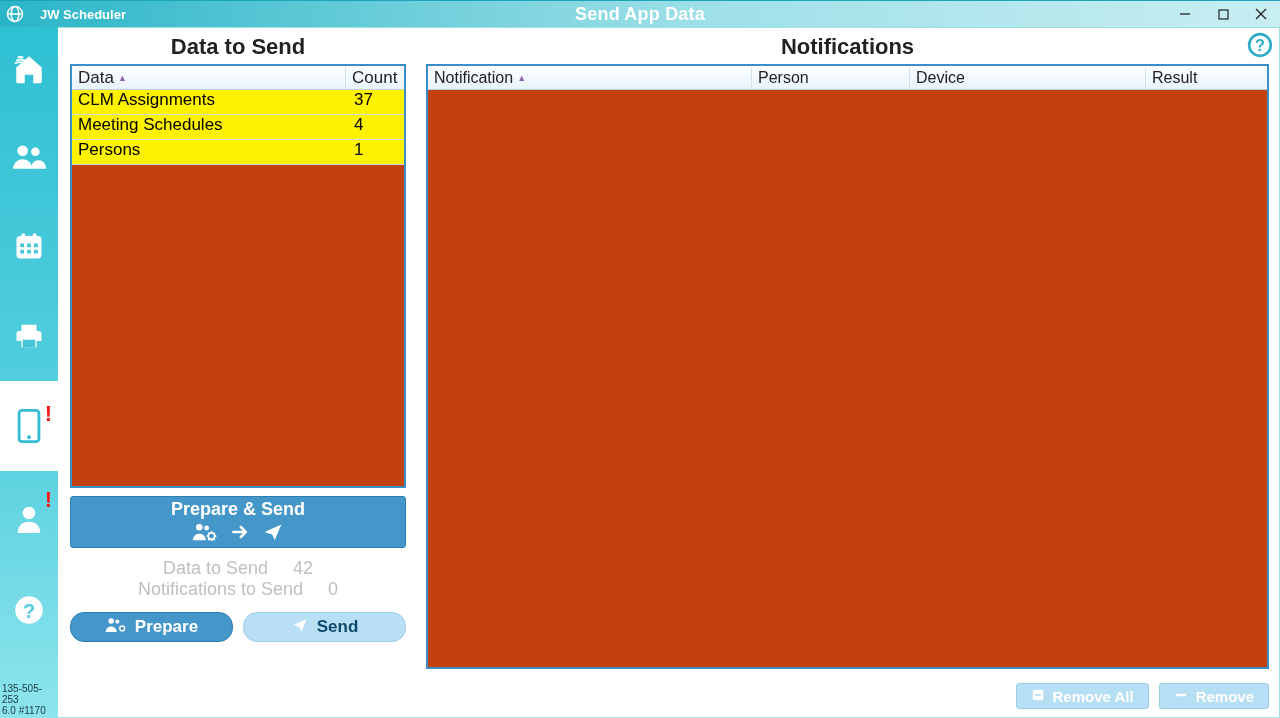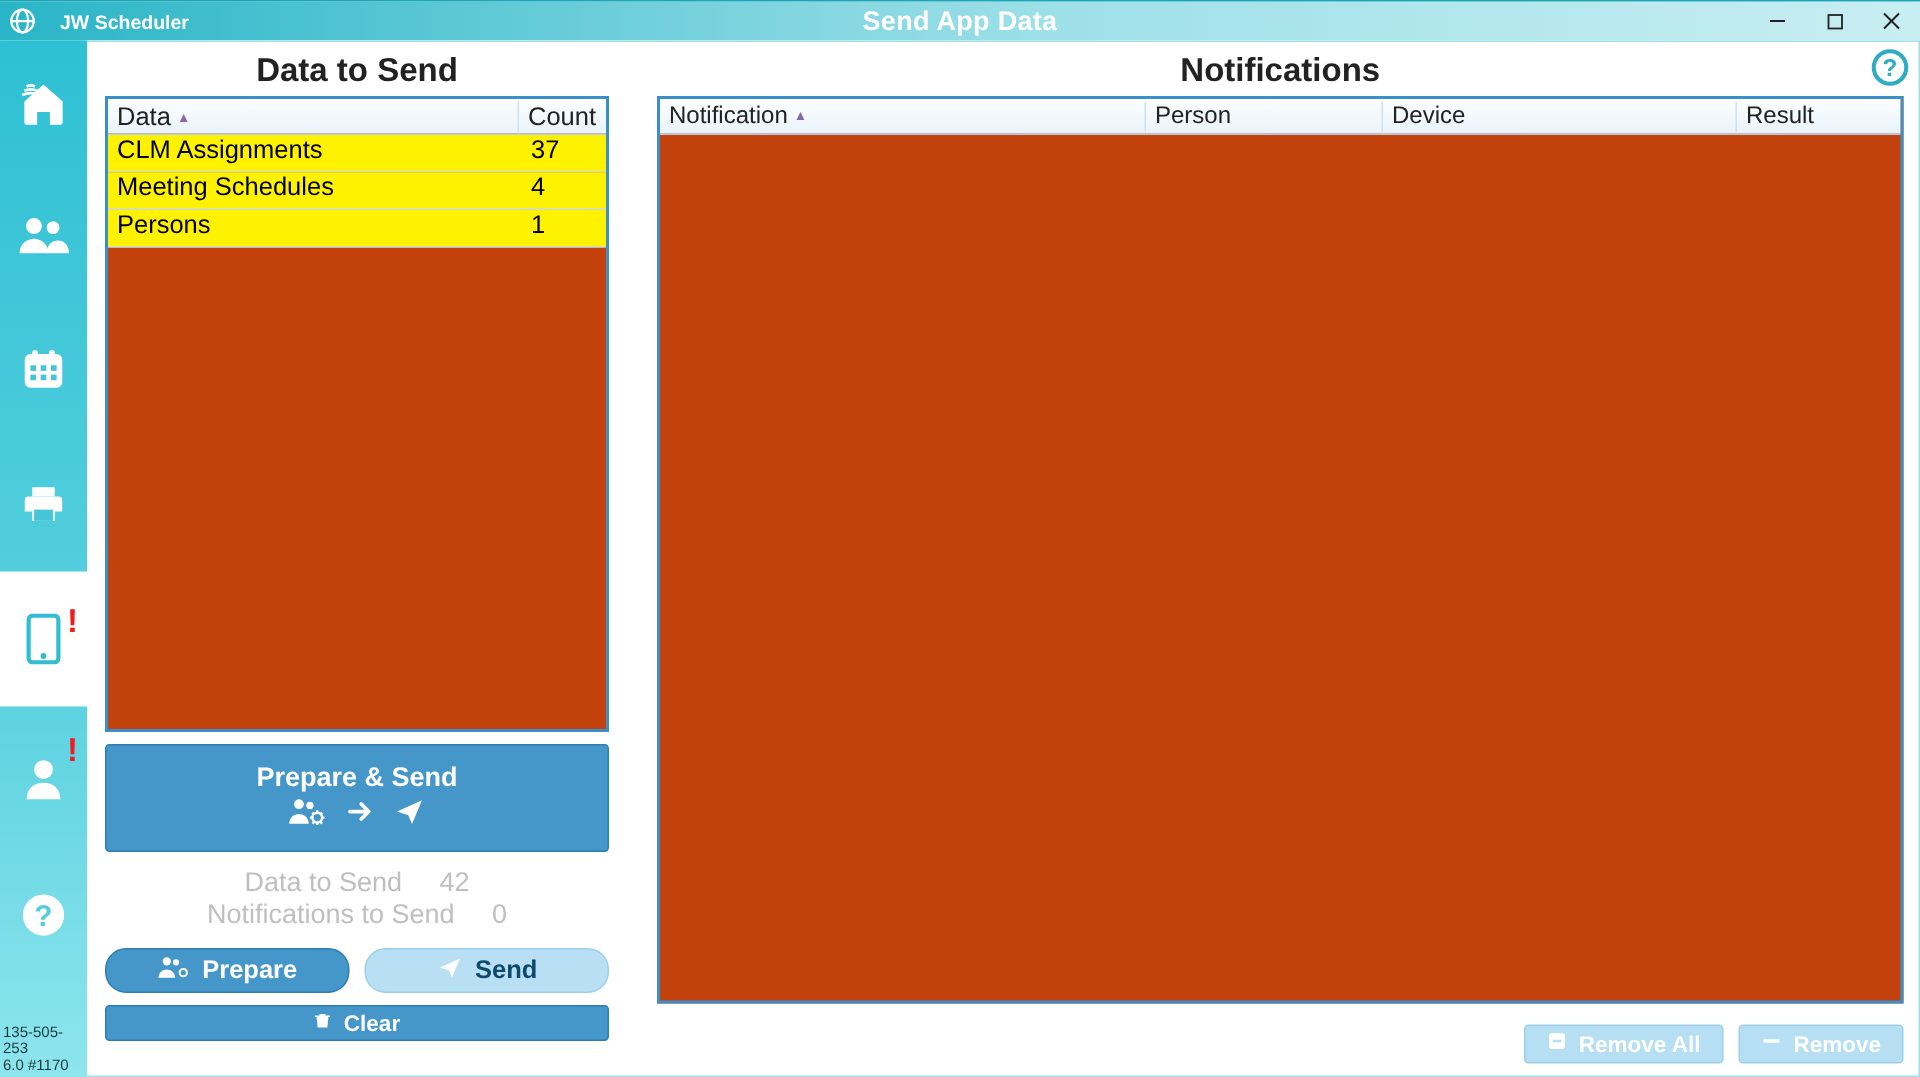--- a/index.html
+++ b/index.html
@@ -16,42 +16,42 @@
   .sidebar{position:absolute;left:0;top:27px;bottom:0;width:58px;background:linear-gradient(#2ec0d3,#58d0df 60%,#8de5ed);display:flex;flex-direction:column;align-items:center;color:#fff}
   .sidebtn{width:58px;height:90px;display:flex;align-items:center;justify-content:center;position:relative;cursor:pointer}
   .sidebtn.short{height:94px}
   .sidebtn.active{background:#fff}
   .sidebtn svg{fill:#fff}
   .sidebtn.active svg{fill:#34bcd4}
   .sidebtn .bang{position:absolute;top:20px;right:6px;color:#f31b1b;font-weight:700;font-size:22px}
   .status{position:absolute;bottom:2px;left:2px;font-size:10px;color:#1a3942;line-height:11px}
   
   .main{position:absolute;left:58px;right:0;top:27px;bottom:0;background:#fff;border:1px solid #9ee0e8;border-left:none;padding:6px 10px 8px 12px}
-  .twocol{display:flex;height:100%;gap:32px}
+  .twocol{display:flex;height:100%;gap:20px}
   .left{width:336px;display:flex;flex-direction:column}
   .right{flex:1;display:flex;flex-direction:column;position:relative}
   h2{text-align:center;margin:0 0 4px 0;font-size:22px;font-weight:700;color:#222}
   .grid{border:2px solid #3b8fc8;background:#c2410c;flex:1;font-size:17px}
   .ghead{display:flex;background:linear-gradient(#fcfeff,#e9f3fb);border-bottom:1px solid #b9cfe3;height:24px;align-items:center;color:#222}
   .ghead .col{padding:1px 6px;border-right:1px solid #cfe0ef}
   .ghead .col:last-child{border-right:none}
   .ghead.small .col{font-size:16px;padding:1px 6px}
   .sorticon{display:inline-block;margin-left:4px;font-size:9px;color:#86a;transform:translateY(-2px)}
   .leftgrid .col-data{flex:1}
   .leftgrid .col-count{width:58px}
   .grow{display:flex;border-bottom:1px solid #c9d8e6;height:25px;background:#fff200}
   .grow .c1{flex:1;padding:0 6px}
   .grow .c2{width:56px;padding:0 6px}
   .leftgrid .body{height:calc(100% - 24px);overflow:hidden}
   .rightgrid .col-n{width:324px}
   .rightgrid .col-p{width:158px}
   .rightgrid .col-d{width:236px}
   .rightgrid .col-r{flex:1}
   
-  .bigbtn{margin-top:8px;height:72px;background:#4596c9;color:#fff;border:1px solid #2d7fb3;border-radius:3px;display:flex;flex-direction:column;align-items:center;justify-content:center;cursor:pointer}
+  .bigbtn{margin-top:8px;height:52px;background:#4596c9;color:#fff;border:1px solid #2d7fb3;border-radius:3px;display:flex;flex-direction:column;align-items:center;justify-content:center;cursor:pointer}
   .bigbtn .t{font-size:18px;font-weight:700}
   .bigbtn .icons{display:flex;gap:12px;margin-top:2px}
   .bigbtn .icons svg{fill:#fff}
   .summary{margin-top:10px;color:#bfbfbf;font-size:18px}
   .summary .row{display:flex;justify-content:center;gap:10px}
   .summary .lbl{text-align:right}
   .btnrow{display:flex;gap:10px;margin-top:12px}
   .btn{flex:1;height:30px;border-radius:14px;display:flex;align-items:center;justify-content:center;gap:8px;font-size:17px;font-weight:700;cursor:pointer}
   .btn.primary{background:#4596c9;color:#fff;border:1px solid #2d7fb3}
   .btn.disabled{background:#b9dff4;color:#0c4a6e;border:1px solid #9ccfe9;cursor:default}
@@ -216,26 +216,20 @@
               </svg></span>
           <span>Prepare</span>
         </div>
         <div class="btn disabled">
           <span><svg width="18" height="16" viewBox="0 0 24 24">
                 <path d="M2 12L22 3 14 22l-3-7z"></path>
               </svg></span>
           <span>Send</span>
         </div>
       </div>
-      <div class="clearbtn">
-        <span><svg width="12" height="14" viewBox="0 0 24 24" fill="#fff">
-              <path d="M4 7h16l-1.5 15h-13zM8 4h8v3H8zM2 6h20v2H2z"></path>
-            </svg></span>
-        <span>Clear</span>
-      </div>
     </div>
 
     <div class="right">
       <div class="helpcircle">
         <svg width="26" height="26" viewBox="0 0 24 24">
             <circle cx="12" cy="12" r="10" fill="none" stroke="#2facc5" stroke-width="2.5"></circle>
             <text x="12" y="17.5" text-anchor="middle" font-size="15" font-weight="800" fill="#2facc5">?</text>
           </svg>
       </div>
       <h2>Notifications</h2>

